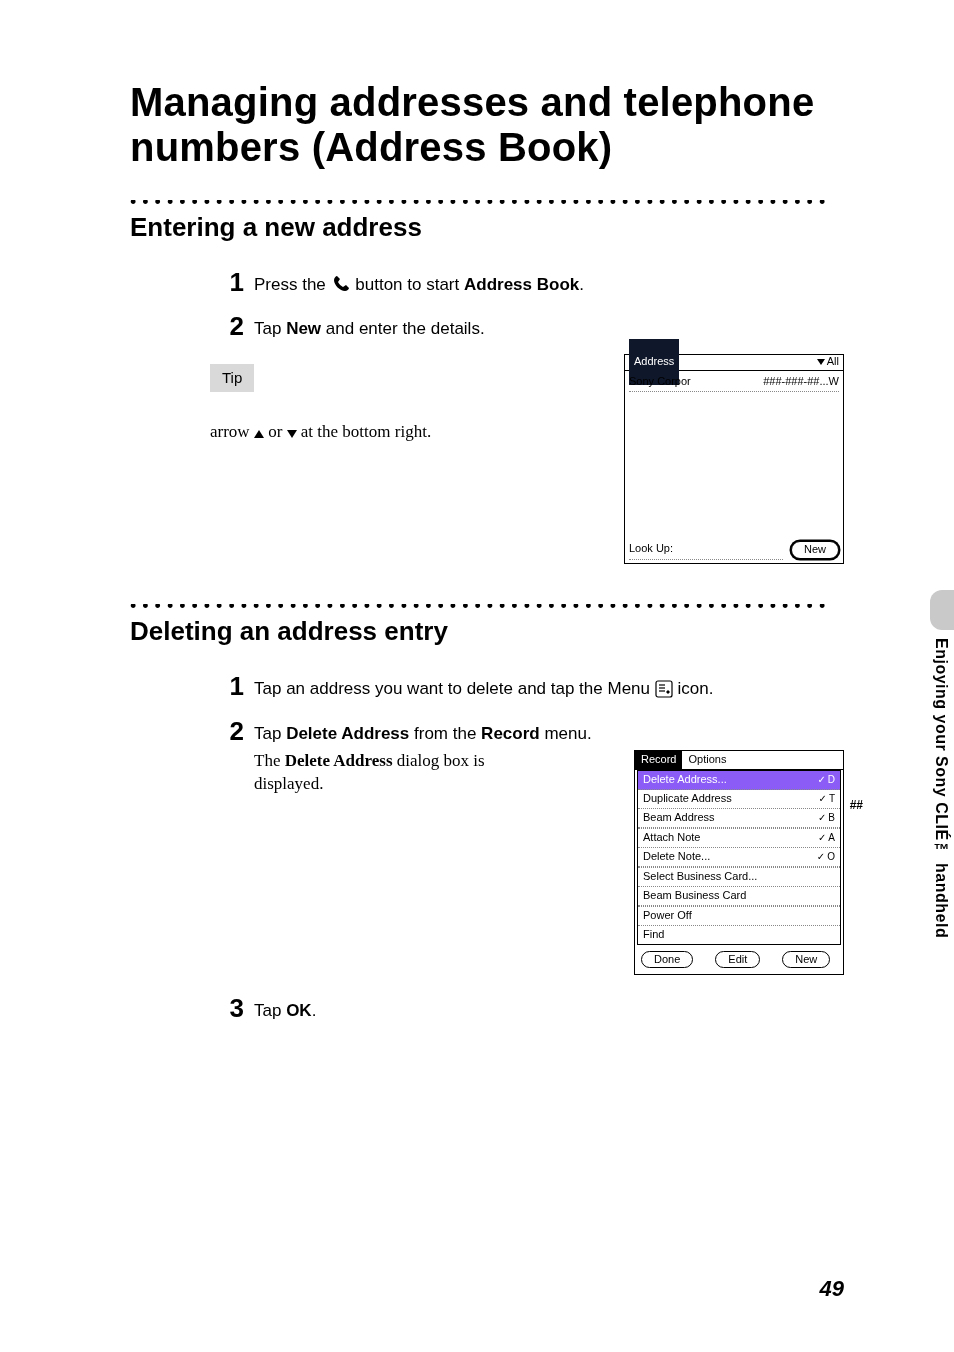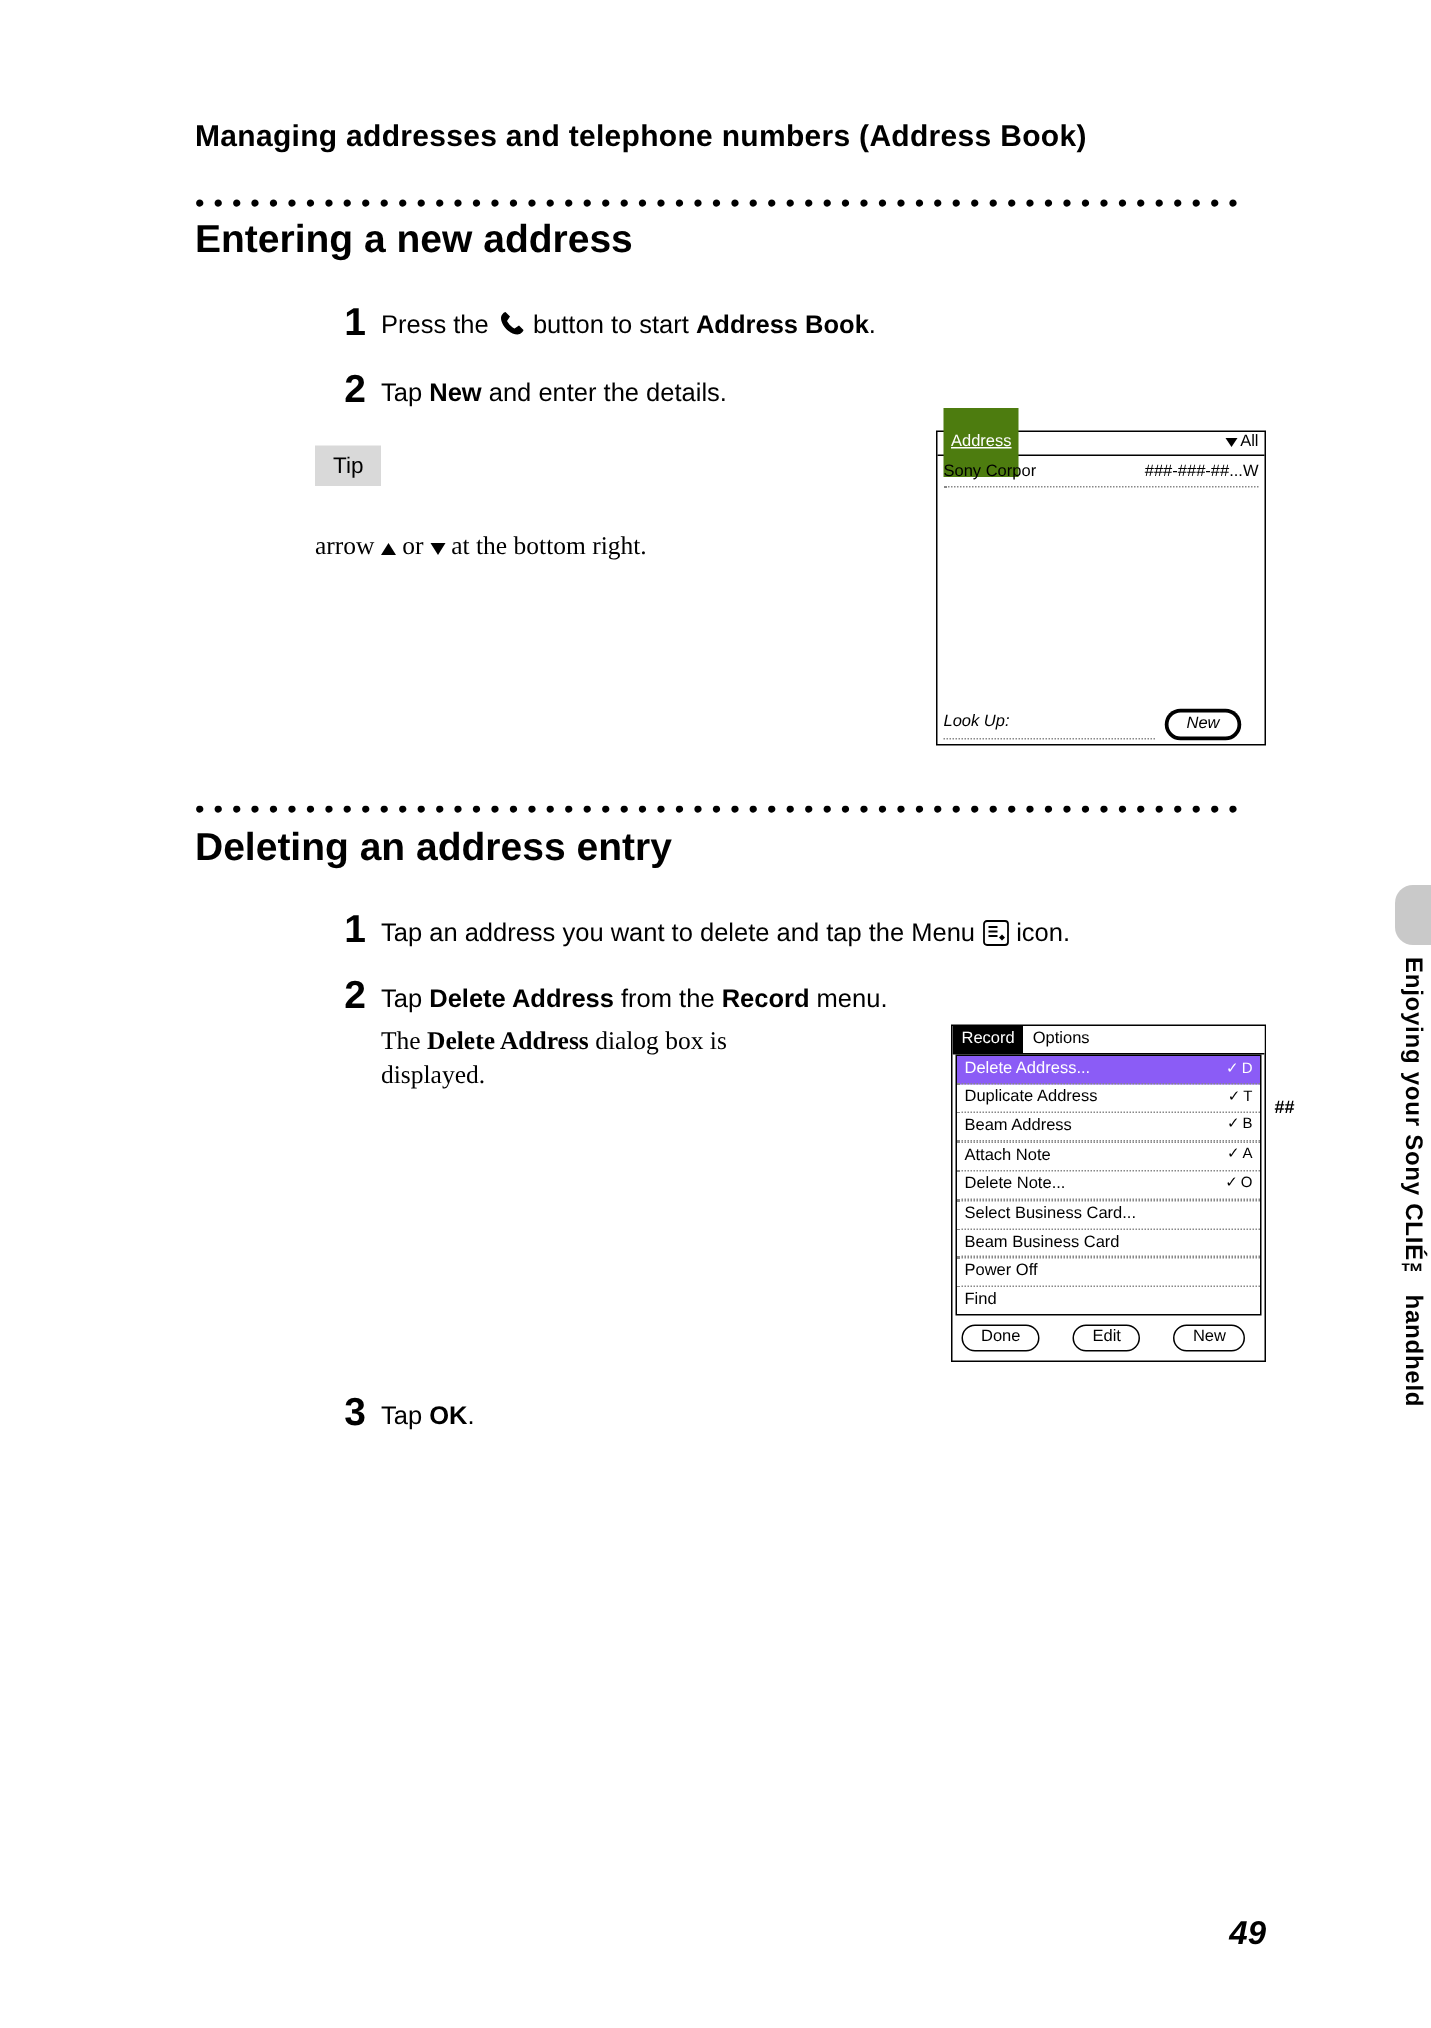--- a/index.html
+++ b/index.html
@@ -1,18 +1,18 @@
 <!DOCTYPE html>
 <html><head>
 <meta charset="utf-8">
 <style>
   * { box-sizing: border-box; margin: 0; padding: 0; }
   html, body { width: 954px; height: 1352px; background: #fff; font-family: 'Helvetica Neue', Arial, sans-serif; color: #000; }
   .page { position: relative; width: 954px; height: 1352px; padding: 80px 110px 60px 130px; }
-  .chapter-title { font-family: Arial Black, Arial, sans-serif; font-weight: 900; font-size: 20px; line-height: 1.12; margin-bottom: 30px; letter-spacing: 0.2px; }
+  .chapter-title { font-family: Arial Black, Arial, sans-serif; font-weight: 900; font-size: 40px; line-height: 1.12; margin-bottom: 30px; letter-spacing: 0.2px; }
   .section-block { margin-top: 18px; }
   .dotted-rule { height: 6px; margin-bottom: 6px; display: flex; align-items: center; overflow: hidden; font-size: 18px; letter-spacing: 6px; color: #000; }
   .dotted-rule::before { content: "•••••••••••••••••••••••••••••••••••••••••••••••••••••••••"; white-space: nowrap; }
   .section-title { font-family: Arial, sans-serif; font-weight: 900; font-size: 26px; margin-bottom: 26px; }
   .steps { margin-left: 80px; font-size: 17px; line-height: 1.45; }
   .step { display: flex; align-items: flex-start; margin-bottom: 12px; }
   .step-num { font-family: Arial Black, Arial, sans-serif; font-weight: 900; font-size: 26px; min-width: 34px; text-align: right; margin-right: 10px; line-height: 1.05; }
   .step-body { flex: 1; padding-top: 4px; }
   .step-body b { font-weight: 700; }
   .icon-inline { display: inline-block; vertical-align: -4px; }
@@ -22,25 +22,25 @@
   .row-cols .left-col { flex: 0 0 300px; }
   .row-cols .right-col { flex: 1; }
   .side-tab { position: absolute; right: 0; top: 630px; writing-mode: vertical-rl; font-family: Arial, sans-serif; font-weight: 700; font-size: 16px; padding: 8px 4px; letter-spacing: 0.5px; }
   .gray-tab { position: absolute; right: 0; top: 590px; width: 24px; height: 40px; background: #c9c9c9; border-radius: 12px 0 0 12px; }
   .page-num { position: absolute; right: 110px; bottom: 50px; font-family: Arial, sans-serif; font-weight: 900; font-size: 22px; font-style: italic; }
   .serif-note { font-family: 'Times New Roman', serif; font-size: 17px; line-height: 1.35; }
 
   
   .palm-screen { width: 220px; height: 210px; border: 1px solid #000; margin-left: auto; background: #fff; font-family: Arial, sans-serif; font-size: 11px; position: relative; }
   .palm-title-bar { display: flex; justify-content: space-between; align-items: center; border-bottom: 1px solid #000; padding: 0 4px; height: 16px; }
-  .palm-title-bar .ttl { background: #4d7c0f; color: #fff; padding: 15px 5px; font-size: 11px; text-decoration: underline; }
+  .palm-title-bar .ttl { background: #0f172a; color: #fff; padding: 15px 5px; font-size: 11px; }
   .palm-title-bar .cat { font-size: 11px; display: flex; align-items: center; gap: 2px; }
   .palm-list { padding: 2px 4px; font-size: 11px; }
   .palm-list-row { display: flex; justify-content: space-between; border-bottom: 1px dotted #888; padding: 1px 0; }
-  .palm-bottom { position: absolute; bottom: 3px; left: 4px; right: 17px; display: flex; justify-content: flex-start; align-items: center; font-style: italic; }
+  .palm-bottom { position: absolute; bottom: 3px; left: 4px; right: 4px; display: flex; justify-content: flex-start; align-items: center; }
   .palm-lookup { font-size: 11px; color: #000; border-bottom: 1px dotted #888; flex: 1; margin-right: 8px; padding-bottom: 2px; }
   .pill-btn { border: 1px solid #000; border-radius: 10px; padding: 0 12px; font-size: 11px; background: #fff; }
   .pill-btn.hl { box-shadow: 0 0 0 1.5px #000; }
 
   
   .palm-screen2 { width: 210px; border: 1px solid #000; margin-left: auto; background: #fff; font-family: Arial, sans-serif; font-size: 11px; position: relative; padding-bottom: 6px; }
   .menu-bar { display: flex; gap: 0; border-bottom: 1px solid #000; background: #fff; }
   .menu-tab { padding: 1px 6px; font-size: 11px; }
   .menu-tab.active { background: #000; color: #fff; }
   .menu-panel { border: 1px solid #000; margin: 0 2px; }

